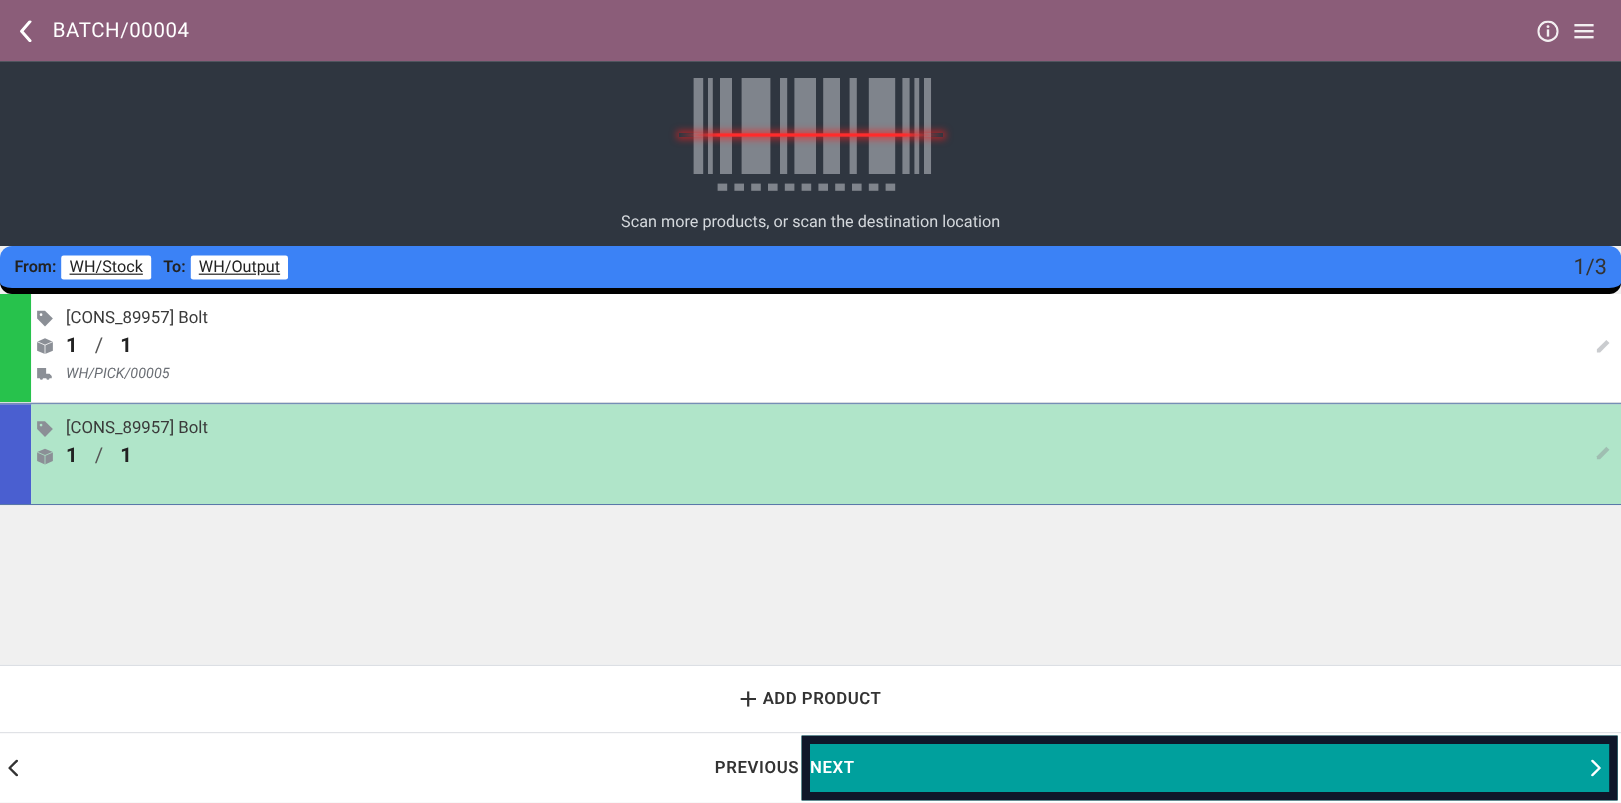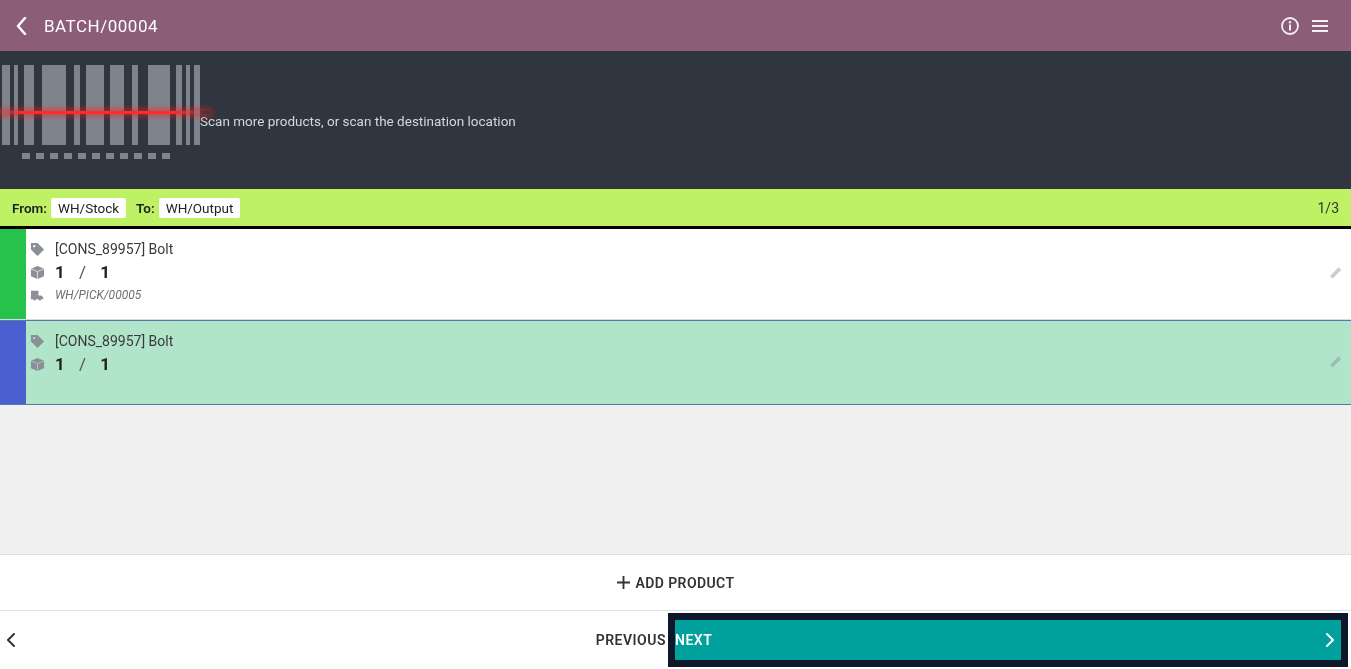--- a/index.html
+++ b/index.html
@@ -25,54 +25,55 @@
   .header .back { cursor: pointer; margin-right: 16px; display:flex; align-items:center; }
   .header .title { font-size: 17px; letter-spacing: .5px; }
   .header .spacer { flex: 1; }
   .header .hicon { cursor: pointer; padding: 0 6px; opacity: .9; display:flex; align-items:center; }
 
   
   .scan-panel {
     background: #2f3640;
     color: #cfd3d8;
     display: flex;
-    flex-direction: row;
+    flex-direction: column;
     align-items: center;
     padding-top: 14px;
     padding-bottom: 12px;
   }
   .barcode {
     position: relative;
     margin-bottom: 14px;
   }
   .barcode svg { display:block; }
   .barcode .laser {
     position: absolute;
     left: -10px; right: -10px; top: 46px;
     height: 3px;
     background: linear-gradient(to right, rgba(255,0,0,0), #ff2b2b 15%, #ff2b2b 85%, rgba(255,0,0,0));
     box-shadow: 0 0 6px 2px rgba(255,30,30,.6);
   }
   .scan-hint { font-size: 13.5px; color: #d4d8dc; }
 
   
   .loc-row {
-    background: #bef264;
-    border-bottom: 3px solid #000000;
+    background: #3b82f6;
+    border-bottom: 5px solid #000000;
     height: 40px;
     display: flex;
     align-items: center;
     padding: 0 12px;
     font-size: 13.5px;
     color: #222;
+    border-radius: 10px;
   }
   .loc-row .lbl { font-weight: 600; margin-right: 4px; }
-  .loc-row .val { background: #fff; padding: 2px 7px; border-radius: 2px; margin-right: 10px; }
+  .loc-row .val { background: #fff; padding: 2px 7px; border-radius: 2px; margin-right: 10px; text-decoration: underline; }
   .loc-row .sp { flex: 1; }
-  .loc-row .count { font-size: 14px; color: #333; }
+  .loc-row .count { font-size: 18px; color: #333; }
 
   
   .lines { display: flex; flex-direction: column; }
   .line {
     display: flex;
     align-items: stretch;
     min-height: 85px;
     border-bottom: 1px solid #d7dbe0;
   }
   .line .stripe { width: 26px; }

